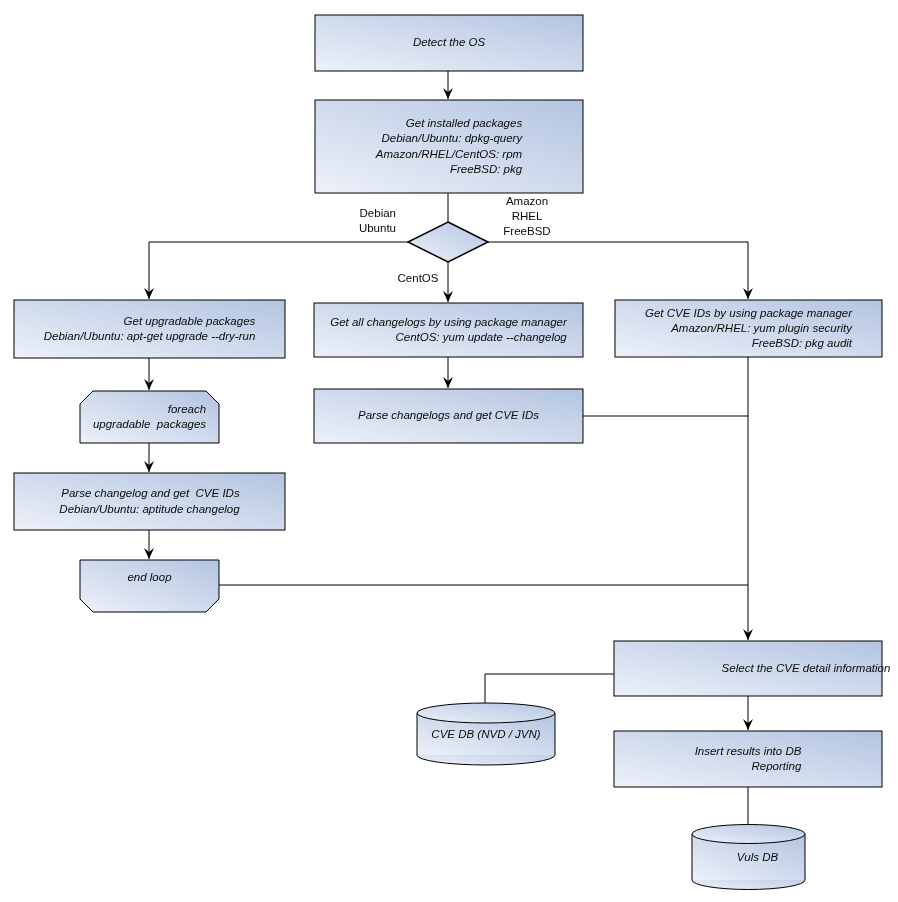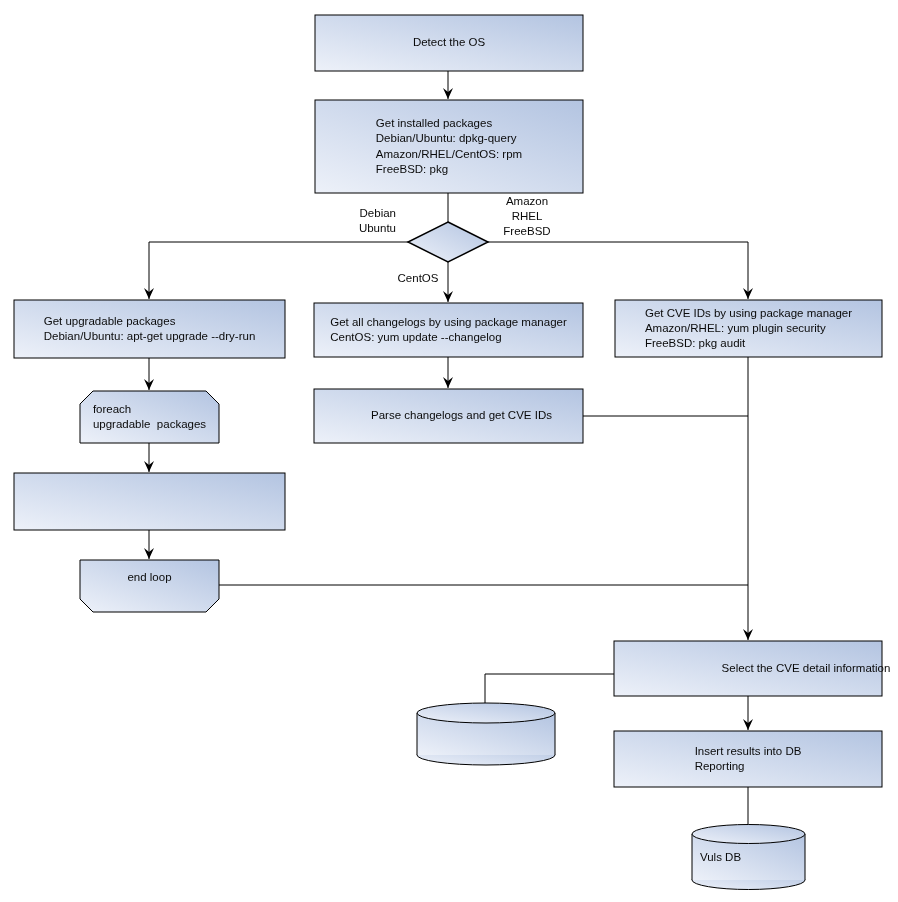--- a/index.html
+++ b/index.html
@@ -18,26 +18,27 @@
   .canvas > svg {
     position: absolute;
     left: 0;
     top: 0;
   }
   .node-label {
     position: absolute;
     display: flex;
     align-items: center;
     justify-content: center;
-    text-align: left;
+    text-align: right;
     white-space: pre-wrap;
     font-size: 11.5px;
     line-height: 1.32;
     color: #0a0a0a;
     pointer-events: none;
+    font-style: italic;
   }
   .edge-label {
     position: absolute;
     white-space: pre-wrap;
     font-size: 11.5px;
     line-height: 1.3;
     color: #0a0a0a;
     pointer-events: none;
   }
 </style>
@@ -125,39 +126,42 @@
 Debian/Ubuntu: dpkg-query
 Amazon/RHEL/CentOS: rpm
 FreeBSD: pkg</div>
 
   <div class="node-label" style="left:14px; top:300px; width:271px; height:58px;border-radius:6px;">Get upgradable packages
 Debian/Ubuntu: apt-get upgrade --dry-run</div>
 
   <div class="node-label" style="left:80px; top:391px; width:139px; height:52px;">foreach
 upgradable  packages</div>
 
+  <div class="node-label" style="left:14px; top:473px; width:271px; height:57px;">Parse changelog and get  CVE IDs
+Debian/Ubuntu: aptitude changelog</div>
 
   <div class="node-label" style="left:80px; top:560px; width:139px; height:36px;">end loop</div>
 
   <div class="node-label" style="left:314px; top:303px; width:269px; height:54px;border-radius:22px;">Get all changelogs by using package manager
 CentOS: yum update --changelog</div>
 
-  <div class="node-label" style="left:314px; top:389px; width:269px; height:54px;padding-left:13px;">Parse changelogs and get CVE IDs</div>
+  <div class="node-label" style="left:314px; top:389px; width:269px; height:54px;">Parse changelogs and get CVE IDs</div>
 
   <div class="node-label" style="left:615px; top:300px; width:267px; height:57px;">Get CVE IDs by using package manager
 Amazon/RHEL: yum plugin security
 FreeBSD: pkg audit</div>
 
   <div class="node-label" style="left:614px; top:641px; width:292px; height:55px;margin-left:46px;">Select the CVE detail information</div>
 
   <div class="node-label" style="left:614px; top:731px; width:268px; height:56px;">Insert results into DB
 Reporting</div>
 
+  <div class="node-label" style="left:417px; top:705px; width:138px; height:60px;">CVE DB (NVD / JVN)</div>
 
-  <div class="node-label" style="left:655px; top:828px; width:131px; height:60px;">Vuls DB</div>
+  <div class="node-label" style="left:692px; top:828px; width:131px; height:60px;">Vuls DB</div>
 
   <div class="edge-label" style="left:320px; top:206px; width:76px; text-align:right;">Debian
 Ubuntu</div>
 
   <div class="edge-label" style="left:492px; top:194px; width:70px; text-align:center;">Amazon
 RHEL
 FreeBSD</div>
 
   <div class="edge-label" style="left:394px; top:271px; width:48px; text-align:center;">CentOS</div>
 

